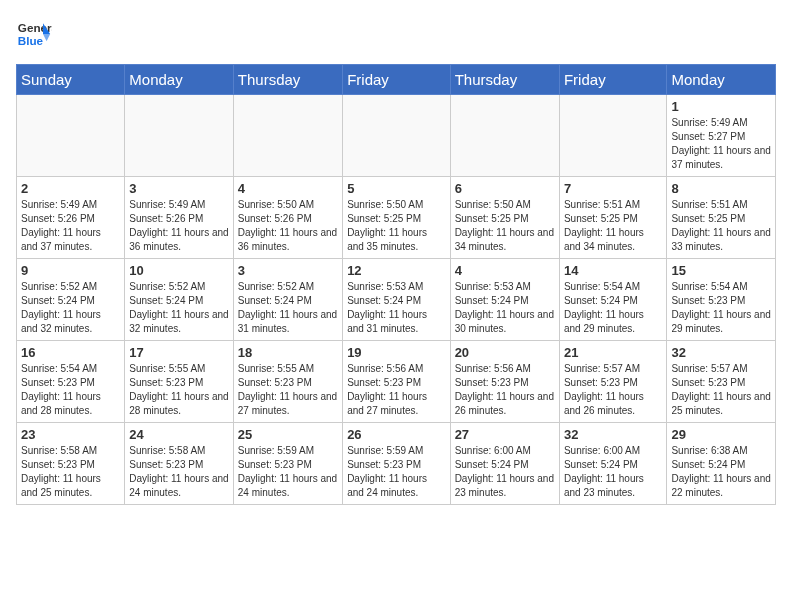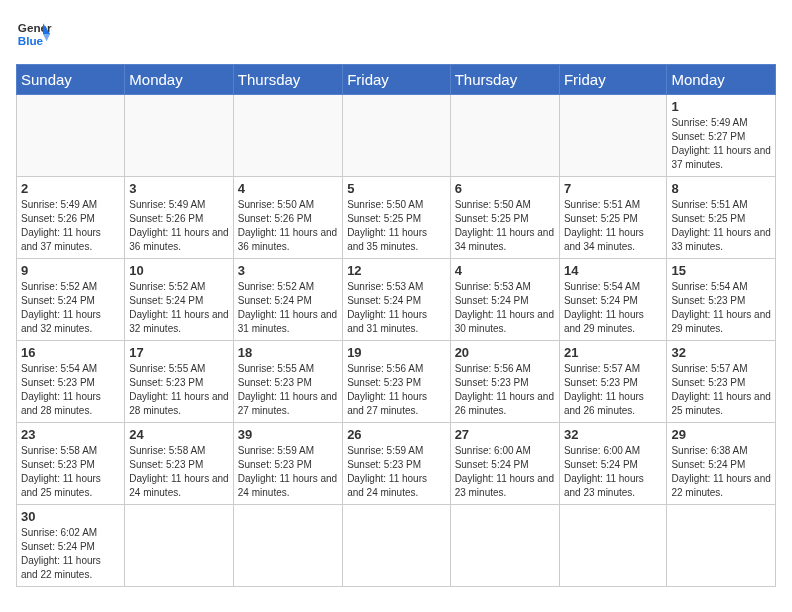--- a/index.html
+++ b/index.html
@@ -264,21 +264,21 @@
 Sunset: 5:23 PM
 Daylight: 11 hours and 25 minutes.</div>
           </td>
           <td>
             <span class="day-number">24</span>
             <div class="day-info" style="white-space: pre-line;">Sunrise: 5:58 AM
 Sunset: 5:23 PM
 Daylight: 11 hours and 24 minutes.</div>
           </td>
           <td>
-            <span class="day-number">39</span>
+            <span class="day-number">25</span>
             <div class="day-info" style="white-space: pre-line;">Sunrise: 5:59 AM
 Sunset: 5:23 PM
 Daylight: 11 hours and 24 minutes.</div>
           </td>
           <td>
             <span class="day-number">26</span>
             <div class="day-info" style="white-space: pre-line;">Sunrise: 5:59 AM
 Sunset: 5:23 PM
 Daylight: 11 hours and 24 minutes.</div>
           </td>
@@ -293,30 +293,16 @@
             <div class="day-info" style="white-space: pre-line;">Sunrise: 6:00 AM
 Sunset: 5:24 PM
 Daylight: 11 hours and 23 minutes.</div>
           </td>
           <td>
             <span class="day-number">29</span>
             <div class="day-info" style="white-space: pre-line;">Sunrise: 6:38 AM
 Sunset: 5:24 PM
 Daylight: 11 hours and 22 minutes.</div>
           </td>
-        </tr>
-        <tr>
-          <td>
-            <span class="day-number">30</span>
-            <div class="day-info" style="white-space: pre-line;">Sunrise: 6:02 AM
-Sunset: 5:24 PM
-Daylight: 11 hours and 22 minutes.</div>
-          </td>
-          <td class="empty-cell"></td>
-          <td class="empty-cell"></td>
-          <td class="empty-cell"></td>
-          <td class="empty-cell"></td>
-          <td class="empty-cell"></td>
-          <td class="empty-cell"></td>
         </tr>
       </tbody>
   </table>
 </div>
 
 </body></html>

